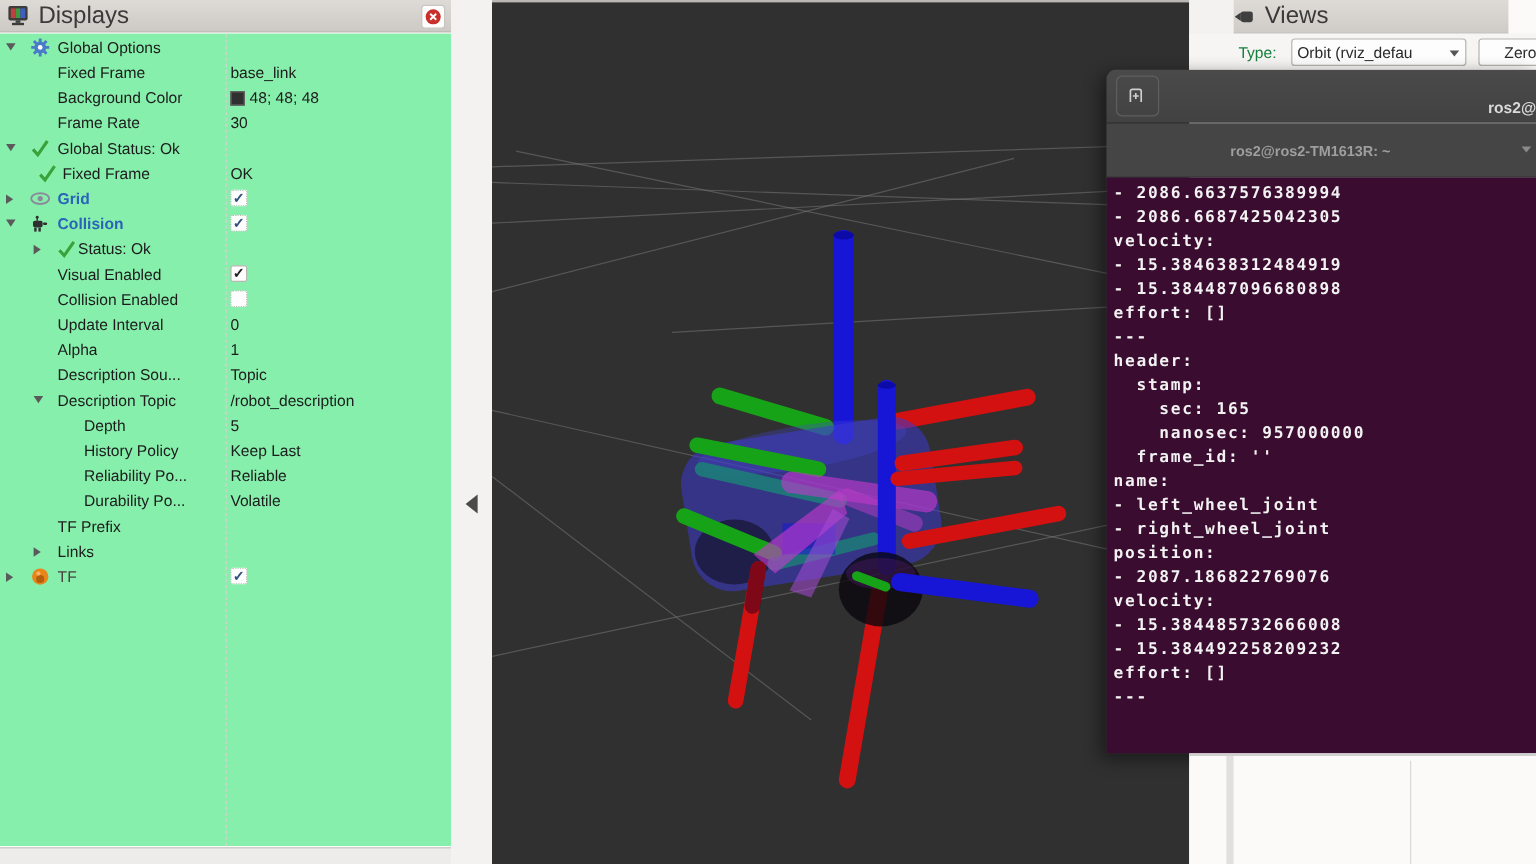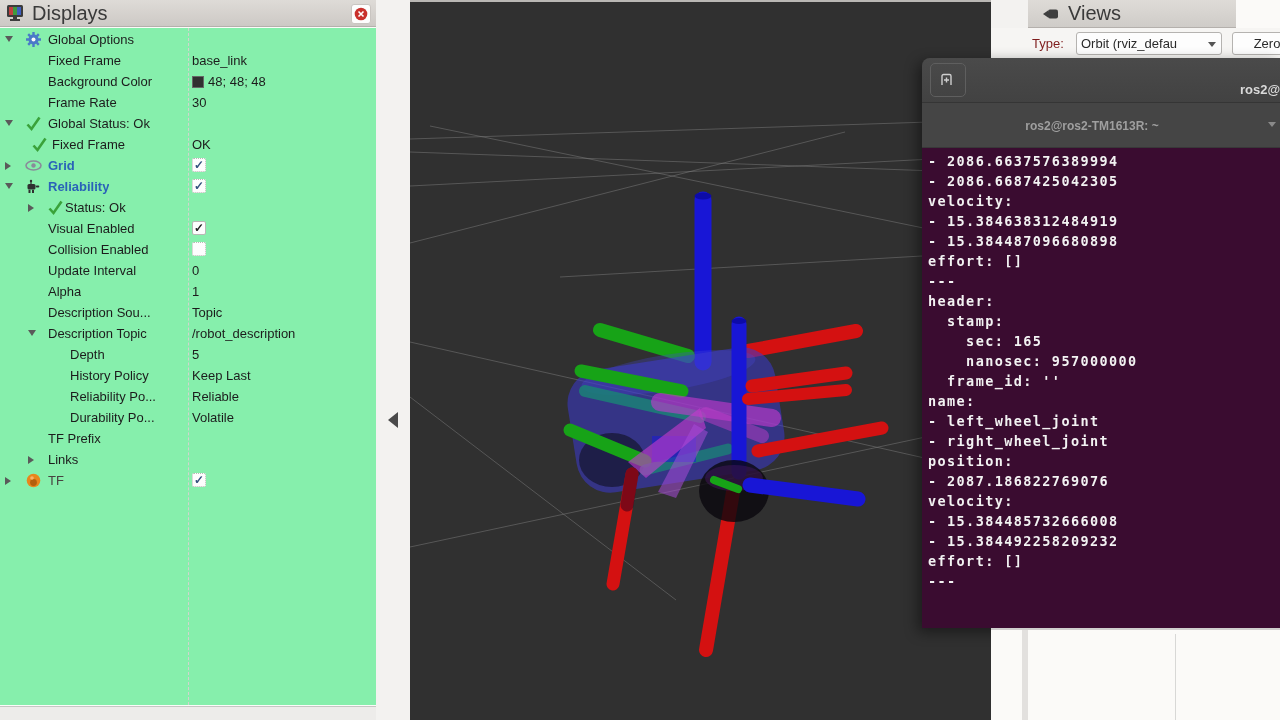--- a/index.html
+++ b/index.html
@@ -41,25 +41,25 @@
   
   #viewport { position:absolute; left:410px; top:0; width:581px; height:720px; background:var(--vp-bg,#303030);
     border-top:2px solid #b9b7b4; }
   #viewport svg { position:absolute; left:0; top:0; }
   .grid-line { stroke:var(--grid,#7d7d7d); stroke-opacity:.5; stroke-width:1; }
   .ax-x { stroke:var(--ax-x,#d41111); } .ax-y { stroke:var(--ax-y,#17a317); } .ax-z { stroke:var(--ax-z,#1816d6); }
   .teal { stroke:#1b8177; }
 
   
   #views-gap { position:absolute; left:991px; top:0; width:37px; height:58px; background:#f3f2f0; }
-  #views-panel { position:absolute; left:1028px; top:0; width:208px; height:28px;
+  #views-panel { position:absolute; left:1028px; top:0; width:229px; height:28px;
     background:linear-gradient(#dedbd7,#cfccc8); border-bottom:1px solid #b4b0ac;
-    display:flex; align-items:center; padding:0 14px; }
+    display:flex; align-items:center; padding:0 0; }
   #views-type-row { position:absolute; left:991px; top:28px; width:289px; height:30px; background:#f6f5f3; }
-  #type-label { position:absolute; left:41px; top:8px; font-size:13px; color:#7f1d1d;text-align:right; }
+  #type-label { position:absolute; left:41px; top:8px; font-size:13px; color:#15803d;text-align:right; }
   #type-combo { position:absolute; left:85px; top:4px; width:146px; height:23px; background:#fdfdfd;
     border:1px solid #b5b3b0; border-radius:3px; font-size:13px; color:#2a2a2a;
     display:flex; align-items:center; padding:0 4px; overflow:hidden; white-space:nowrap; }
   #type-combo .chev { position:absolute; right:5px; top:9px; width:0; height:0;
     border-left:4px solid transparent; border-right:4px solid transparent; border-top:5px solid #555; }
   #zero-button { position:absolute; left:241px; top:4px; width:70px; height:23px; background:#fdfdfd;
     border:1px solid #b5b3b0; border-radius:3px; font-size:13px; color:#2a2a2a;
     display:flex; align-items:center; justify-content:center; overflow:hidden; }
 
   
@@ -177,21 +177,21 @@
         <span class="ticon" style="left:25px"><svg width="17" height="17" viewBox="0 0 17 17">
             <g fill="#2f2f2f">
               <circle cx="6" cy="3" r="1.2"></circle>
               <rect x="5.4" y="3.6" width="1.2" height="2.4"></rect>
               <rect x="2.5" y="6" width="8" height="5.5" rx="1.5"></rect>
               <rect x="10.8" y="7.5" width="3.5" height="2" rx="1"></rect>
               <rect x="3.5" y="11.8" width="2" height="3.2"></rect>
               <rect x="7" y="11.8" width="2" height="3.2"></rect>
             </g>
           </svg></span>
-        <span class="lbl blue" style="left:48px">Reliability</span>
+        <span class="lbl blue" style="left:48px">Collision</span>
         <span class="val">
           <span class="cbx ">✓</span>
         </span>
       </div>
       <div class="tree-row" style="top: 169px;">
         <span class="exp right" style="left:28px"></span>
         <span class="ticon" style="left:47px"><svg width="17" height="17" viewBox="0 0 17 17">
             <path d="M2.5 9.5 l4 4.5 L14.5 2.5" fill="none" stroke="#3aa23a" stroke-width="2.6"></path>
           </svg></span>
         <span class="lbl " style="left:65px">Status: Ok</span>

